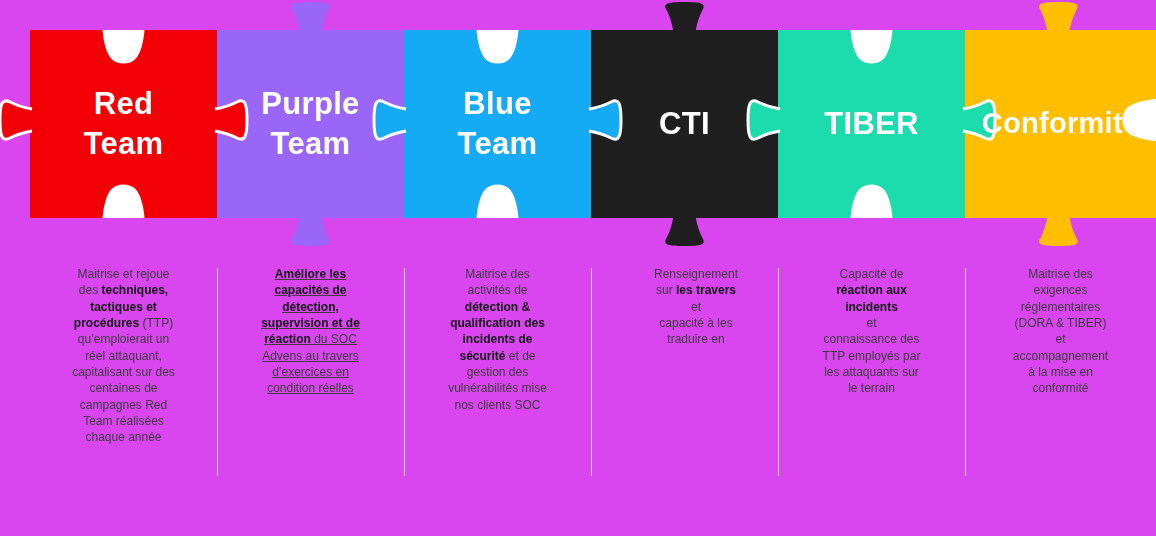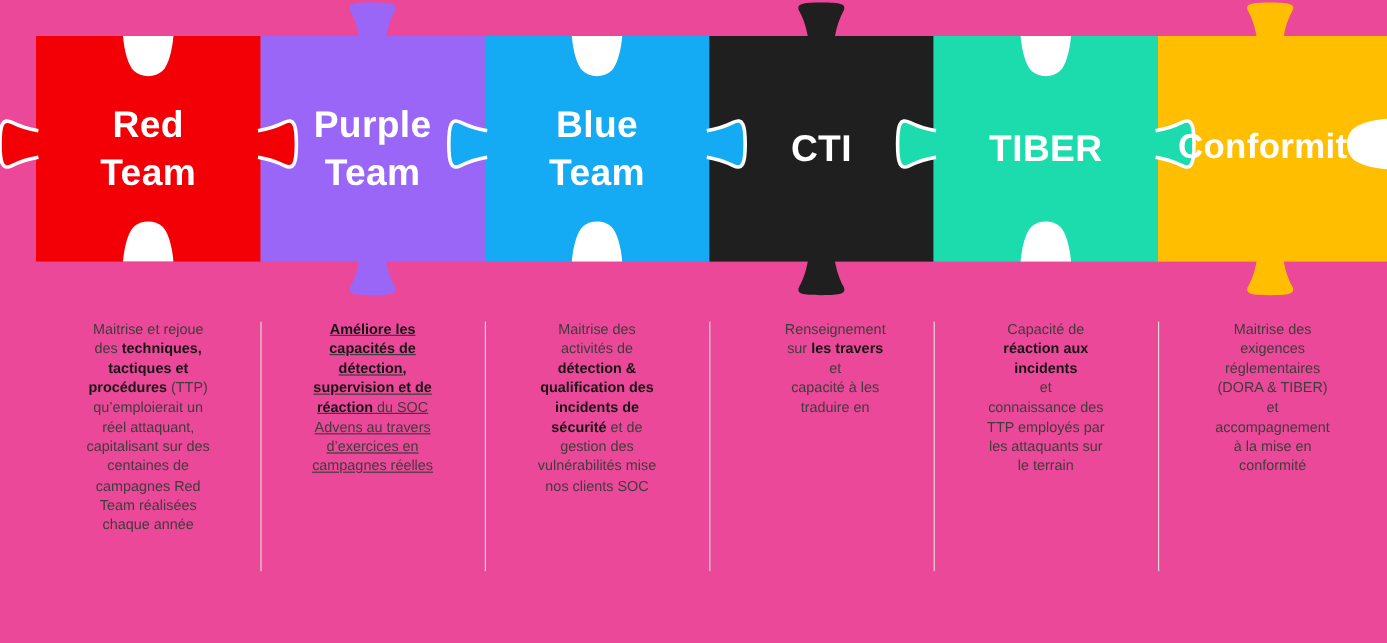--- a/index.html
+++ b/index.html
@@ -1,17 +1,17 @@
 <!DOCTYPE html>
 <html><head>
 <meta charset="utf-8">
 <style>
   html,body { margin:0; padding:0; background:#ffffff; }
   .canvas {
-    position:relative; width:1156px; height:536px; background:#ec4899;
+    position:relative; width:1156px; height:536px; background:#d946ef;
     font-family:"Liberation Sans", sans-serif; overflow:hidden;
   }
   .puzzle-svg { position:absolute; left:0; top:0; }
   .title {
     position:absolute; top:30px; height:188px; width:187px;
     display:flex; align-items:center; justify-content:center;
     color:#ffffff; font-weight:700; font-size:31px; line-height:1.28;
     text-align:center; white-space:pre-line; letter-spacing:.3px;
   }
   .t0 { left:30px; }  .t1 { left:217px; } .t2 { left:404px; }
@@ -105,21 +105,21 @@
 campagnes Red
 Team réalisées
 chaque année</span></div>
   <div class="desc d1"><span class="b">Améliore les
 capacités de
 détection,
 supervision et de
 réaction</span><span> du SOC
 Advens au travers
 d’exercices en
-campagnes réelles</span></div>
+condition réelles</span></div>
   <div class="desc d2"><span>Maitrise des
 activités de
 </span><span class="b">détection &amp;
 qualification des
 incidents de
 sécurité</span><span> et de
 gestion des
 vulnérabilités mise
 nos clients SOC</span></div>
   <div class="desc d3"><span>Renseignement

